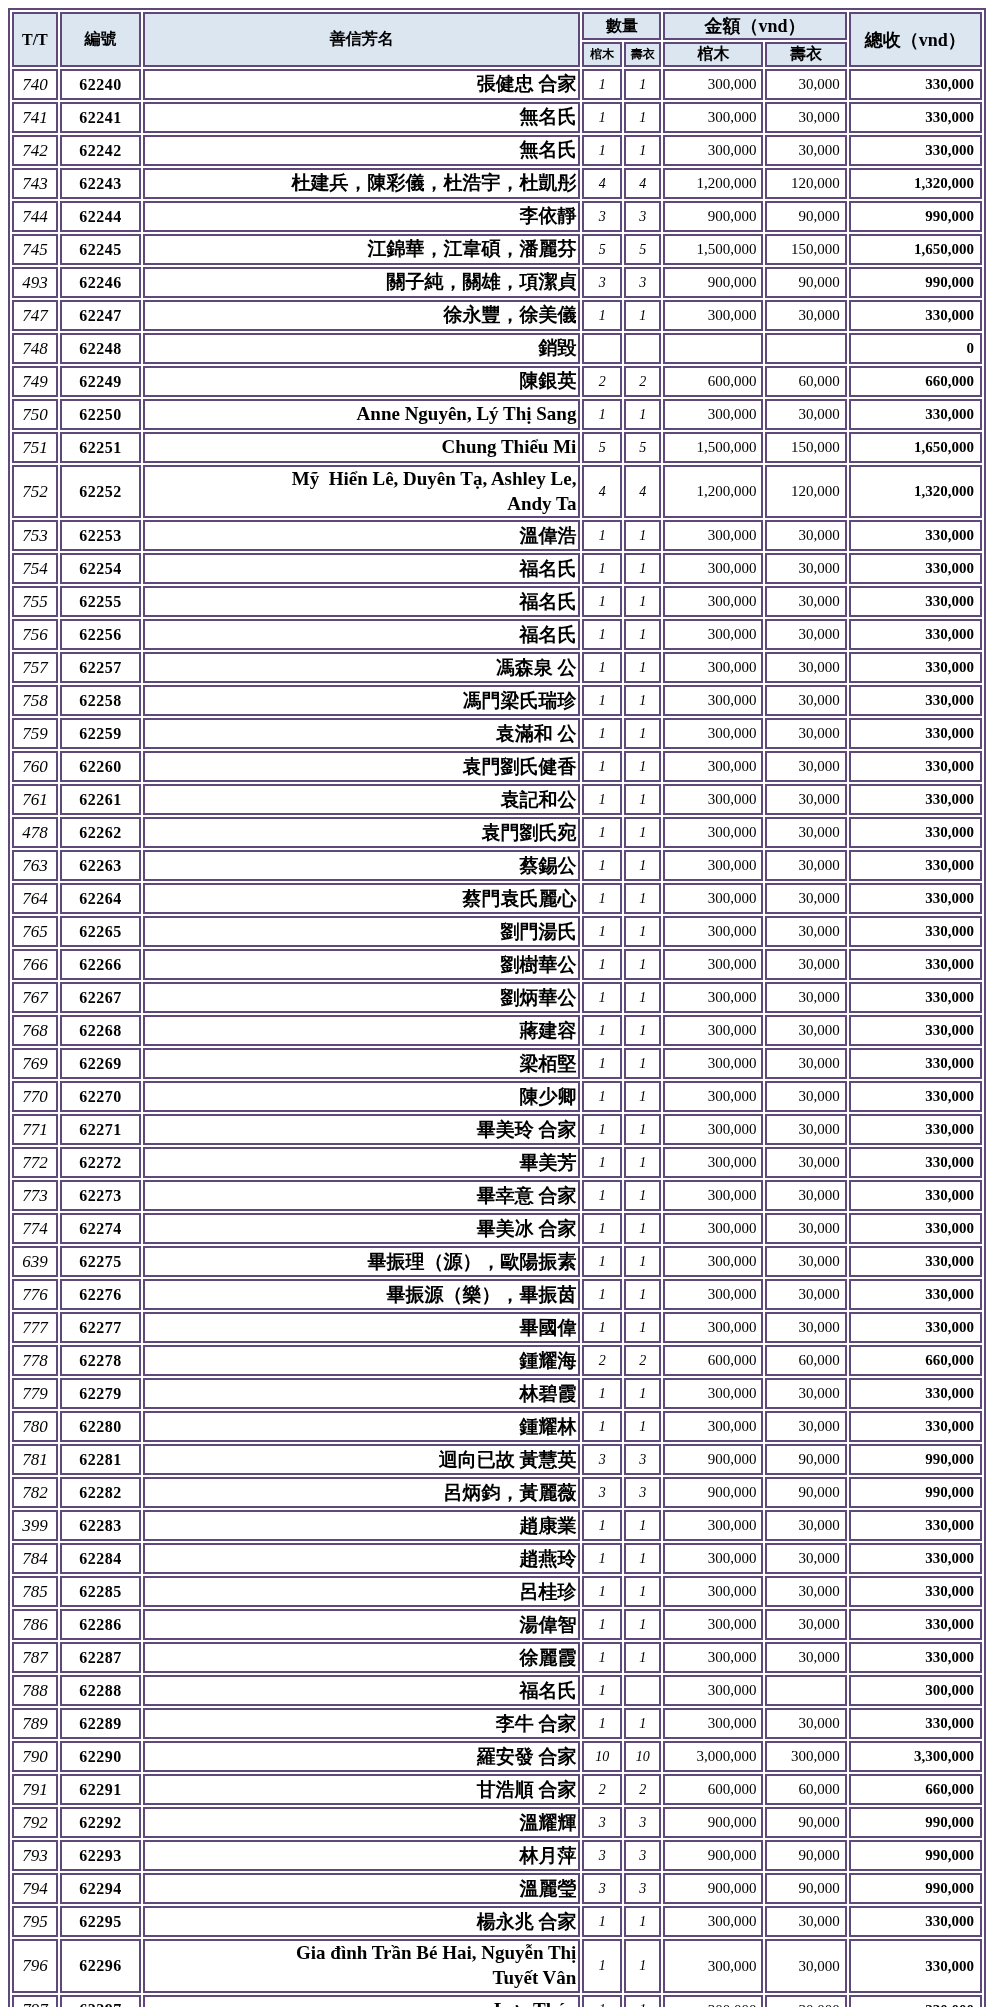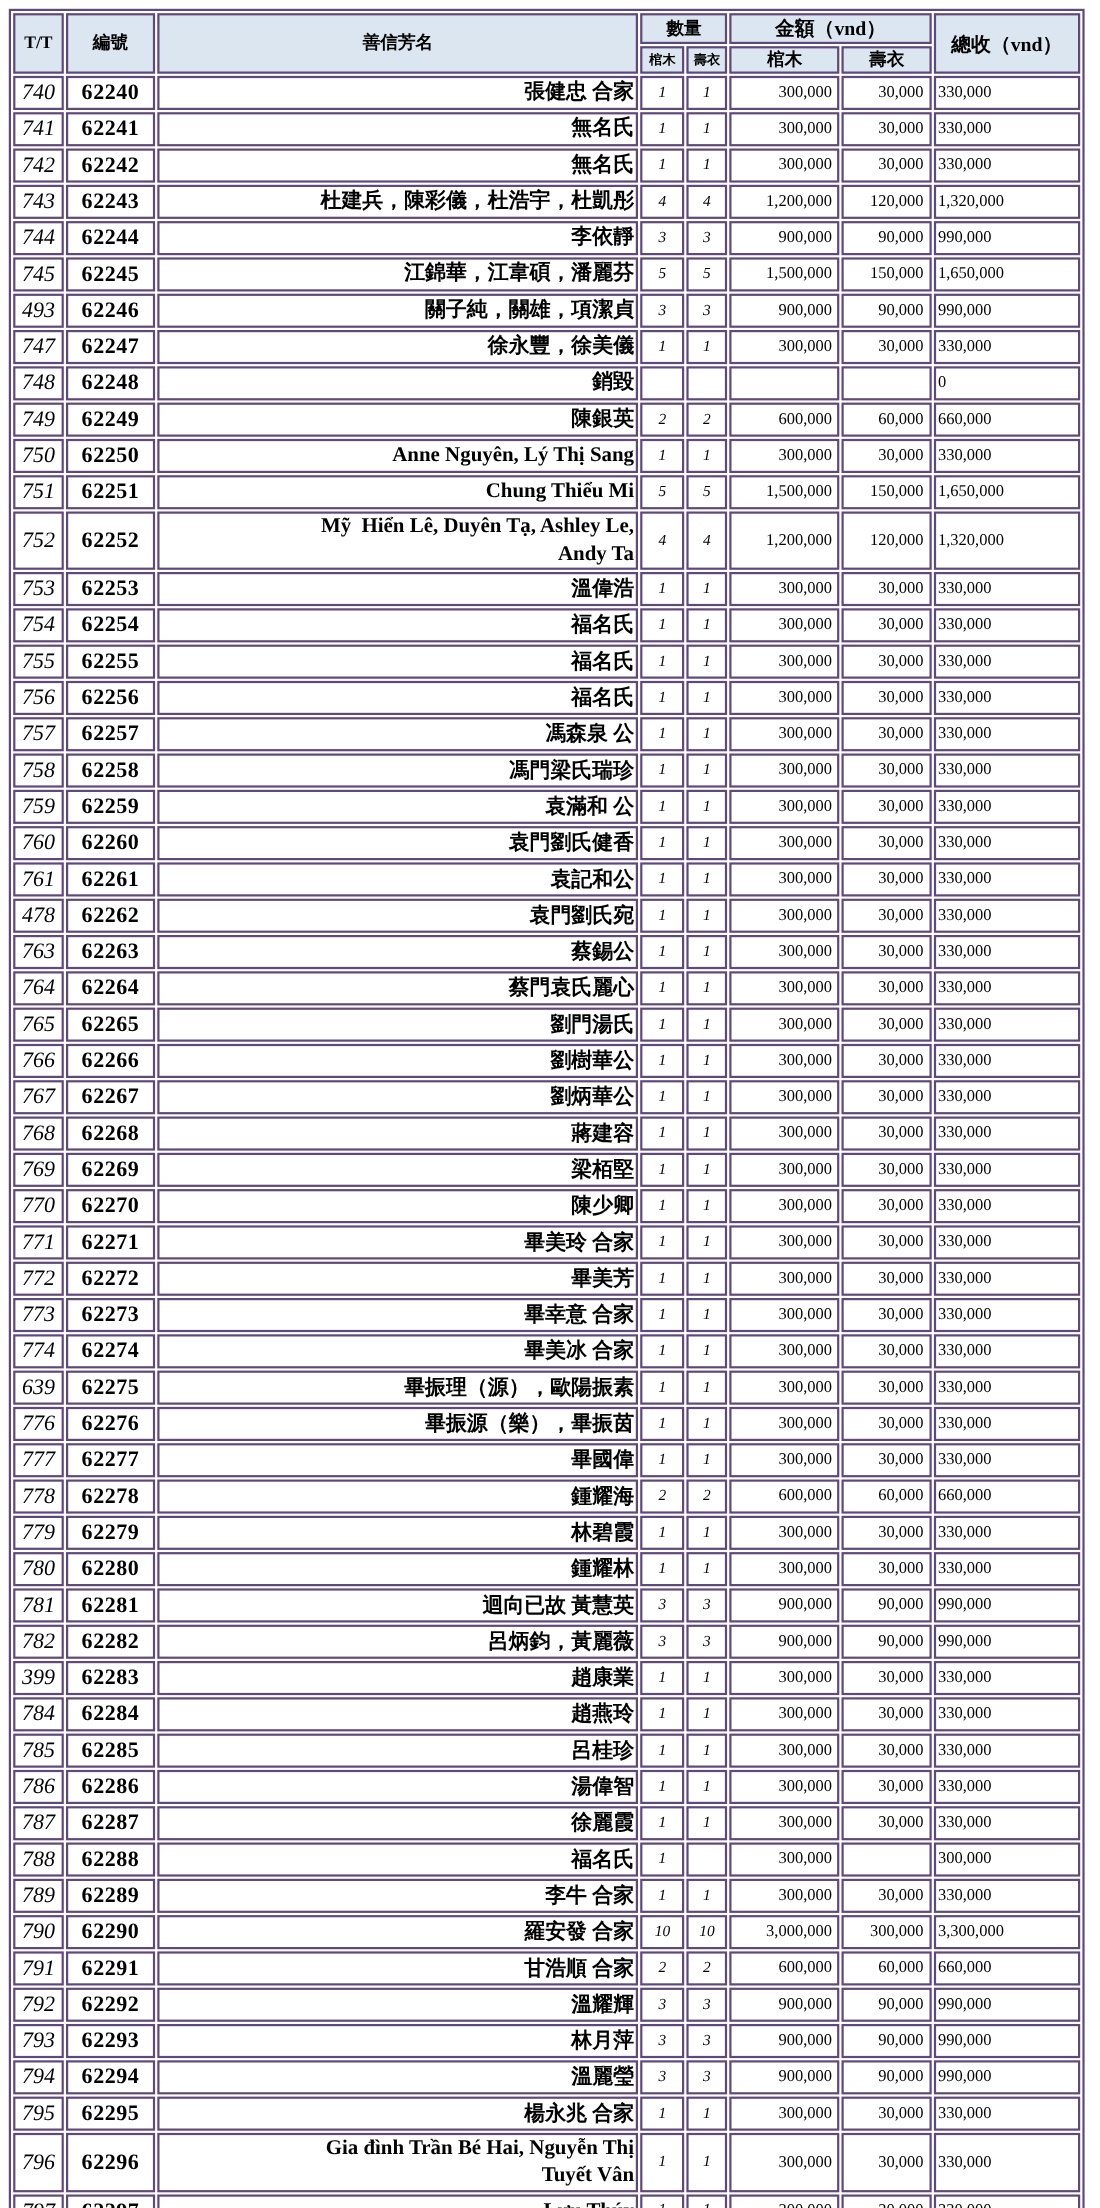--- a/index.html
+++ b/index.html
@@ -38,29 +38,29 @@
   col.c-ac{width:96px}
   col.c-as{width:78px}
   col.c-tot{width:128px}
 
   .h-main{font-weight:bold;font-size:16px;text-align:center;height:24px;}
   .h-big{font-weight:bold;font-size:18px;text-align:center;}
   .h-sub-sm{font-weight:bold;font-size:12px;text-align:center;height:20px;padding:0;}
   .h-sub{font-weight:bold;font-size:16px;text-align:center;height:20px;}
 
   tbody td{height:27px;}
-  .tt{font-style:italic;font-size:20px;text-align:center;margin-top:12px;}
-  .code{font-weight:bold;font-size:20px;text-align:center;letter-spacing:.5px;margin-top:20px;}
+  .tt{font-style:italic;font-size:17px;text-align:center;margin-top:12px;}
+  .code{font-weight:bold;font-size:16px;text-align:center;letter-spacing:.5px;margin-top:20px;}
   .name{
     font-size:19px;font-weight:bold;text-align:right;
     padding-left:4px;line-height:1.3;white-space:pre-wrap;
   }
   .qty{font-style:italic;font-size:14px;text-align:center;}
   .amt{font-size:15px;text-align:right;padding-right:5px;}
-  .total{font-size:15px;font-weight:normal;text-align:left;padding-right:18px;}
+  .total{font-size:15px;font-weight:bold;text-align:right;padding-right:6px;}
 </style>
 </head>
 <body>
 
 <div class="page">
   <table class="ledger">
     <colgroup>
       <col class="c-tt">
         <col class="c-code">
         <col class="c-name">

